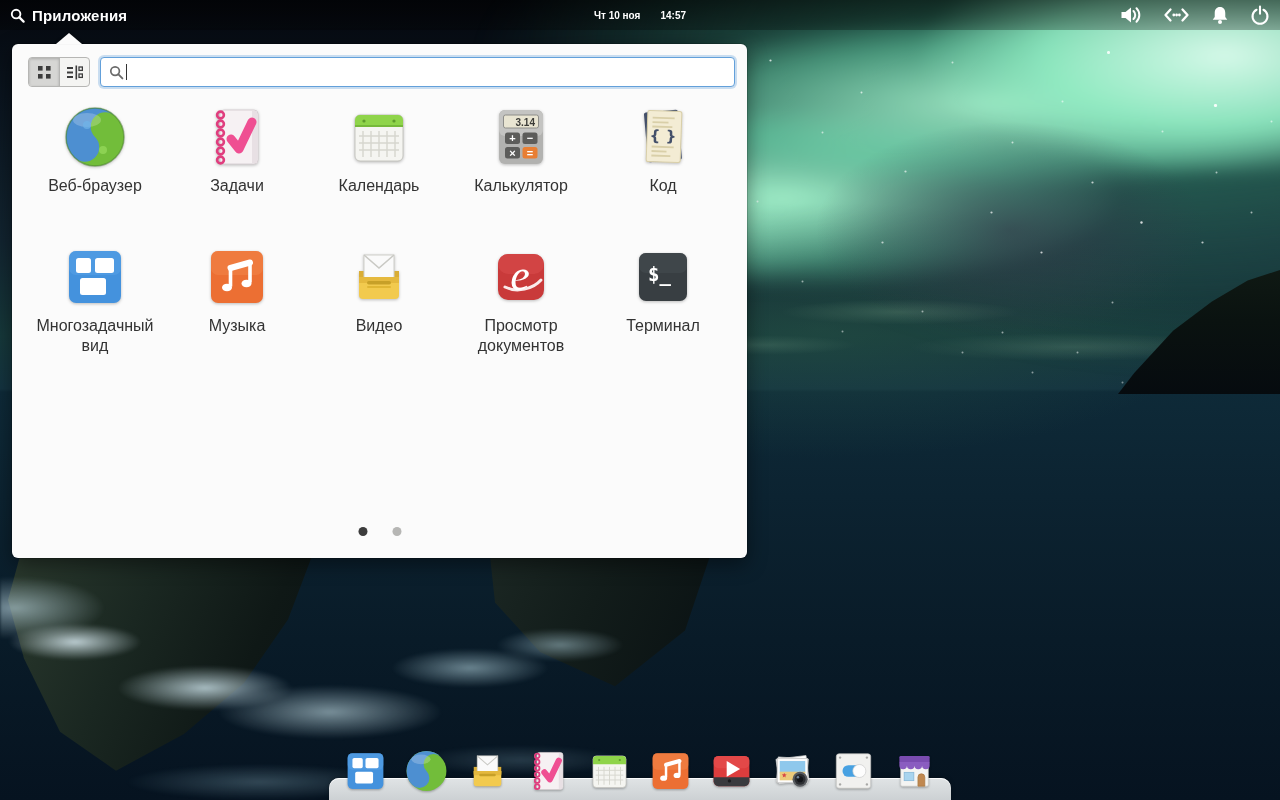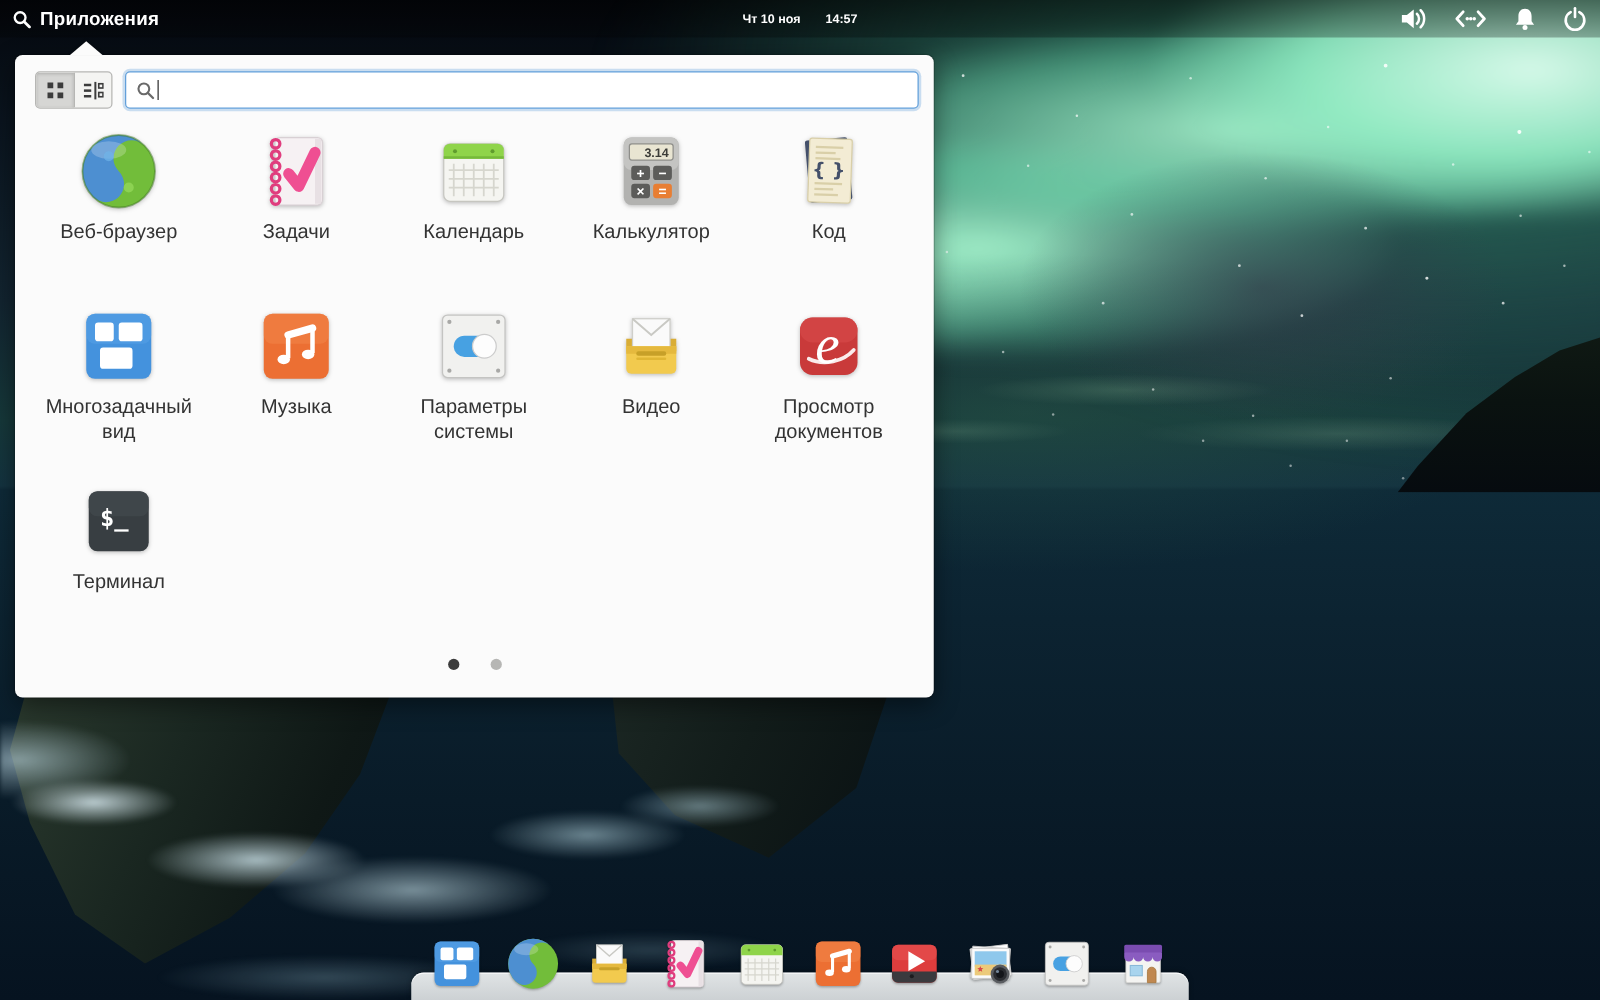--- a/index.html
+++ b/index.html
@@ -313,32 +313,20 @@
         <rect x="6" y="6" width="52" height="52" rx="7" fill="#ec6f33"></rect>
         <rect x="6" y="6" width="52" height="24" rx="7" fill="#f28348" opacity=".6"></rect>
         <path d="M25.5 23 L45 17.5" stroke="#fff" stroke-width="6" stroke-linecap="round"></path>
         <path d="M25.5 23 V41.5 M45 18 V37.5" stroke="#fff" stroke-width="3.6"></path>
         <ellipse cx="22" cy="42.5" rx="5" ry="3.8" fill="#fff"></ellipse>
         <ellipse cx="41.5" cy="38.5" rx="5" ry="3.8" fill="#fff"></ellipse>
       </svg>
       <div class="app-label">Музыка</div>
     </div>
 
-    <div class="app-cell">
-      <svg width="64" height="64" viewBox="0 0 64 64">
-        <rect x="7" y="7" width="50" height="50" rx="4" fill="#f1f1ef" stroke="#c4c4c2" stroke-width="1"></rect>
-        <circle cx="12.5" cy="12.5" r="1.7" fill="#a8a8a6"></circle>
-          <circle cx="51.5" cy="12.5" r="1.7" fill="#a8a8a6"></circle>
-        <circle cx="12.5" cy="51.5" r="1.7" fill="#a8a8a6"></circle>
-          <circle cx="51.5" cy="51.5" r="1.7" fill="#a8a8a6"></circle>
-        <rect x="16" y="23.5" width="31" height="17" rx="8.5" fill="#47a1e2"></rect>
-        <circle cx="40.5" cy="32" r="9.5" fill="#fdfdfd" stroke="#cccccc" stroke-width="1"></circle>
-      </svg>
-      <div class="app-label">Параметры системы</div>
-    </div>
 
     <div class="app-cell">
       <svg width="64" height="64" viewBox="0 0 64 64">
         <rect x="12" y="26" width="40" height="10" fill="#d9ad36"></rect>
         <rect x="17" y="10" width="30" height="24" fill="#fafafa" stroke="#cfcfca" stroke-width="1"></rect>
         <path d="M17 10 L32 23 L47 10" fill="none" stroke="#c9c9c4" stroke-width="1.6"></path>
         <path d="M12 32 h40 v18 a4 4 0 0 1 -4 4 H16 a4 4 0 0 1 -4 -4 z" fill="#f2ca4e"></path>
         <path d="M12 32 h40 v6 H12 z" fill="#e5b93e"></path>
         <rect x="20" y="36" width="24" height="3.5" rx="1.75" fill="#c7a028"></rect>
         <rect x="20" y="41" width="24" height="2" rx="1" fill="#e0b634"></rect>

